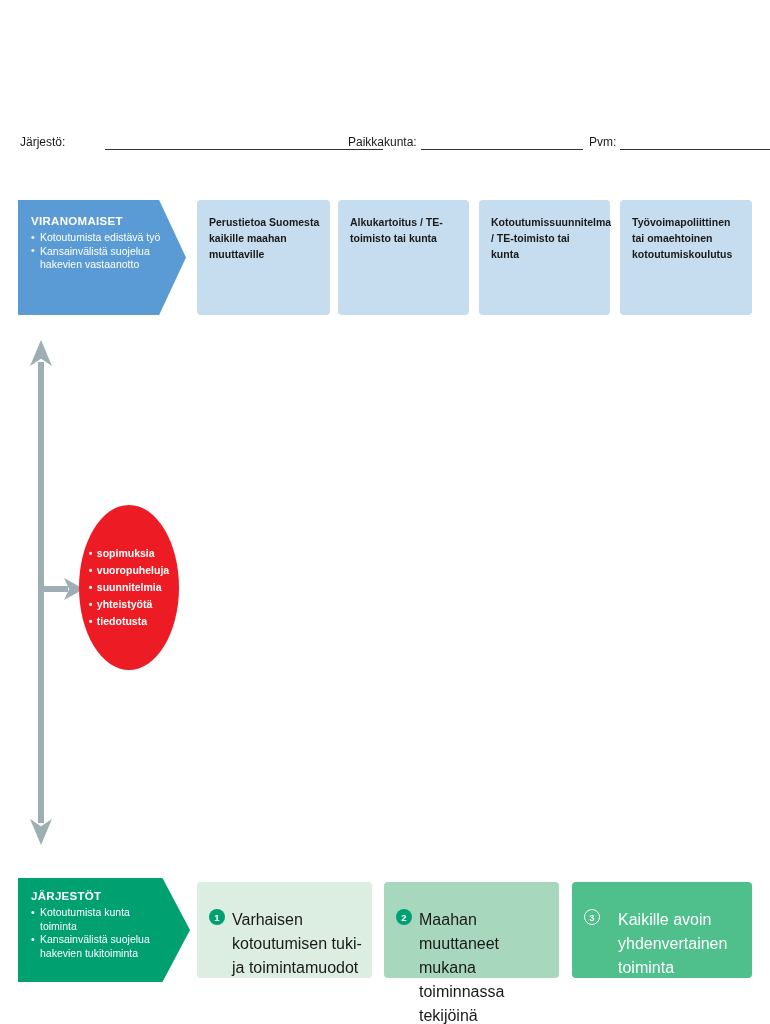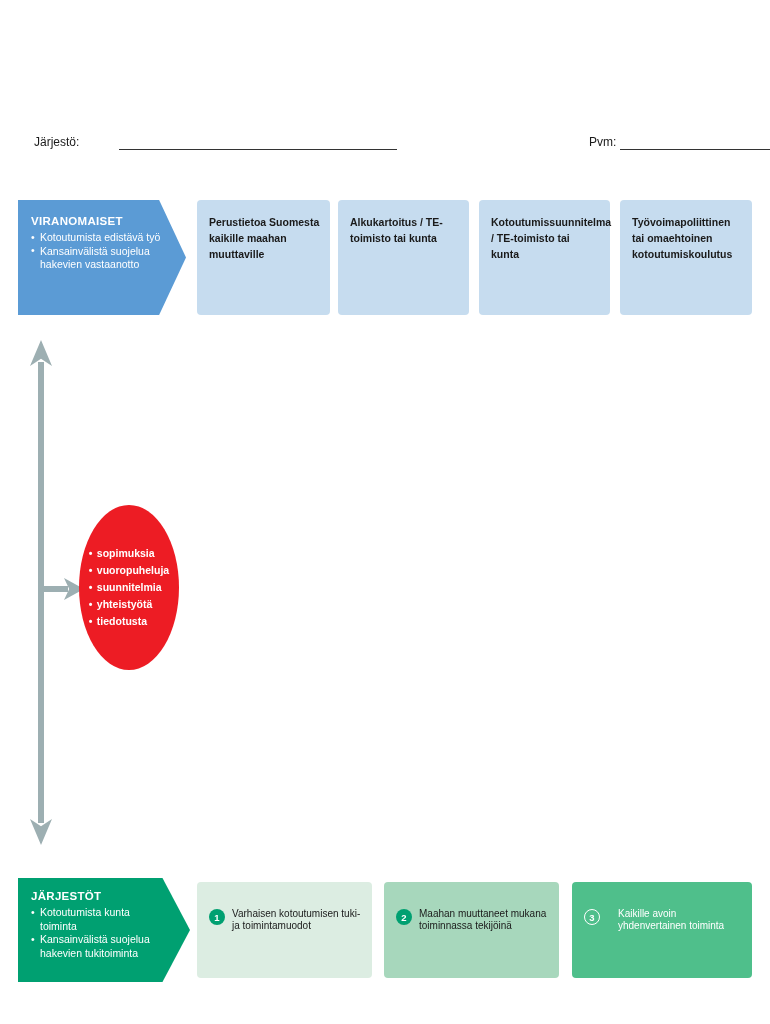--- a/index.html
+++ b/index.html
@@ -51,21 +51,21 @@
     font-size: 12px;
     color: #1a1a1a;
     white-space: nowrap;
     padding-right: 4px;
     line-height: 15px;
   }
   .field-rule {
     border-bottom: 1.5px solid #333333;
     height: 15px;
   }
-  .f-jarjesto { left: 16px; gap: 36px; }
+  .f-jarjesto { left: 2px; gap: 36px; }
   .f-jarjesto .field-rule { width: 278px; }
   .f-paikkakunta { left: 330px; }
   .f-paikkakunta .field-rule { width: 162px; }
   .f-pvm { left: 571px; }
   .f-pvm .field-rule { width: 151px; }
 
   
   .arrow-band {
     position: absolute;
     color: #ffffff;
@@ -237,35 +237,39 @@
     display: flex;
     align-items: center;
     justify-content: center;
     margin-top: 1px;
   }
   .gb-0 .num-circle { background: #00A071; color: #ffffff; }
   .gb-1 .num-circle { background: #00A071; color: #ffffff; }
   .gb-2 .num-circle { background: #4FBF8B; color: #ffffff; border: 1.5px solid #ffffff; }
 
   .gb-text {
-    font-size: 10px;
-    line-height: 12px;
+    font-size: 16px;
+    line-height: 24px;
     color: #1a1a1a;
   }
   .gb-2 .gb-text { color: #ffffff; margin-left: 11px; }
 </style>
 </head>
 <body>
 
 <div id="page">
 
 
   <div class="form-row">
     <div class="field f-jarjesto">
       <span class="field-label">Järjestö:</span>
+      <span class="field-rule"></span>
+    </div>
+    <div class="field f-paikkakunta">
+      <span class="field-label">Paikkakunta:</span>
       <span class="field-rule"></span>
     </div>
     <div class="field f-pvm">
       <span class="field-label">Pvm:</span>
       <span class="field-rule"></span>
     </div>
   </div>
 
   <div class="arrow-band band-blue">
     <div class="band-title">VIRANOMAISET</div>

